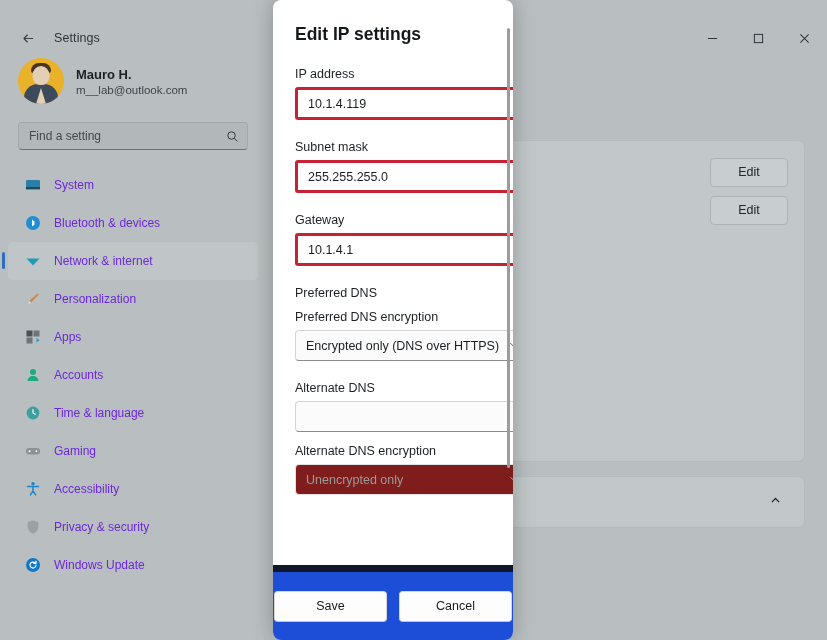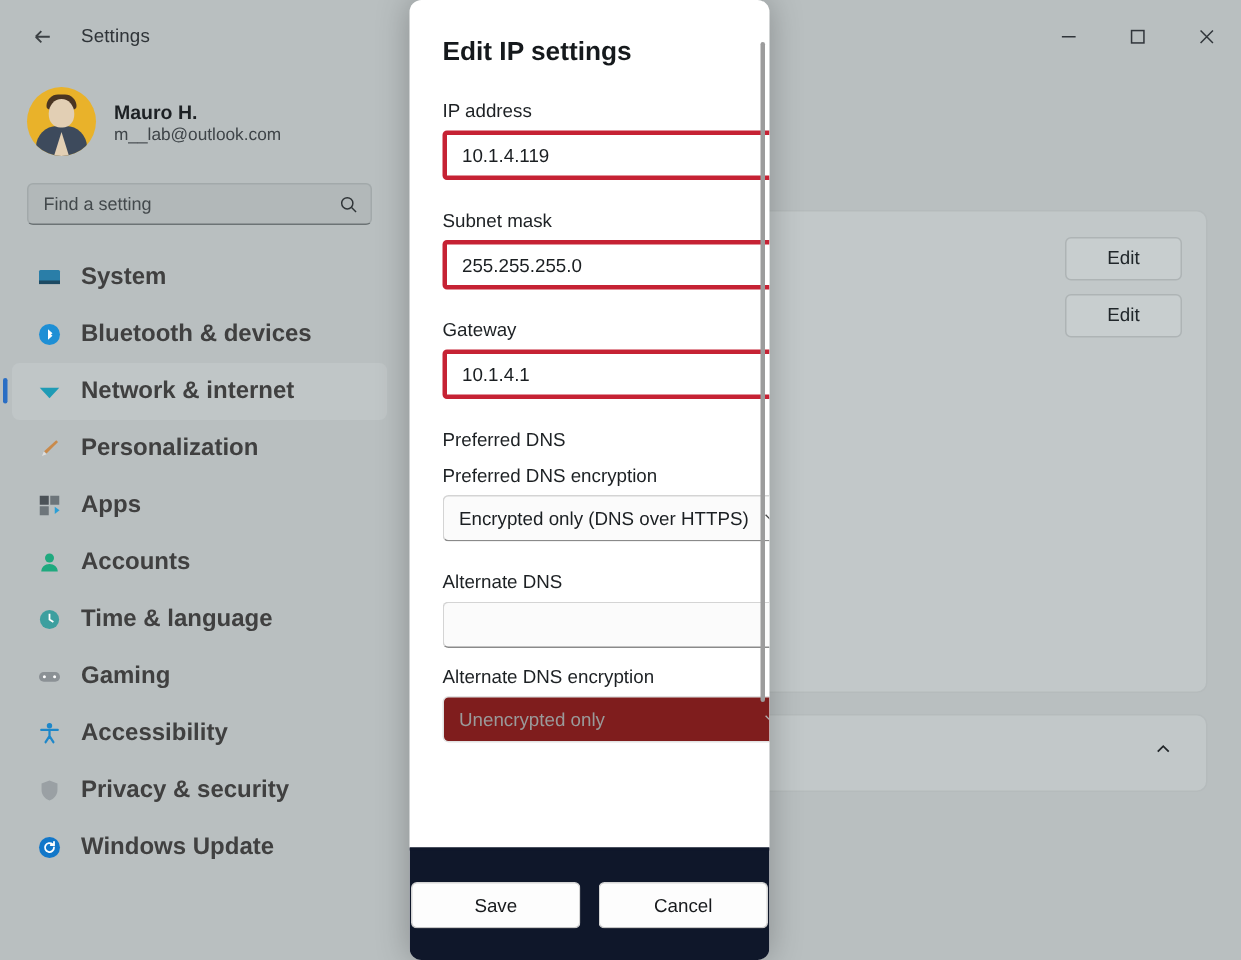--- a/index.html
+++ b/index.html
@@ -11,21 +11,21 @@
   }
 
   
   #window {
     position: absolute; inset: 0;
     background: #b9bfc0;
   }
 
   
   #titlebar {
-    position: absolute; top: 4px; left: 0; width: 827px; height: 40px;
+    position: absolute; top: 18px; left: 0; width: 827px; height: 40px;
     display: flex; align-items: center;
   }
   #back-btn {
     width: 36px; height: 28px; margin-left: 10px;
     display: flex; align-items: center; justify-content: center;
     color: #3c4144; font-size: 15px; border-radius: 4px;
   }
   #app-title {
     margin-left: 8px; font-size: 12.5px; color: #2f3438; letter-spacing: .1px;
   }
@@ -99,21 +99,21 @@
   }
   .nav-item.active { background: #c0c6c7; }
   .nav-item.active::before {
     content: ""; position: absolute; left: -6px; top: 10px;
     width: 3px; height: 17px; border-radius: 2px; background: #2a6ec4;
   }
   .nav-ico {
     width: 17px; height: 17px; flex: 0 0 auto;
     display: flex; align-items: center; justify-content: center;
   }
-  .nav-label { font-size: 16px; color: #404040; font-weight: bold; }
+  .nav-label { font-size: 12px; color: #6d28d9; }
 
   
   #content {
     position: absolute; top: 40px; left: 268px; width: 559px; height: 600px;
     padding: 16px 22px 0 28px;
   }
   #page-title {
     font-size: 24px; font-weight: 700; color: #1b1f22; margin: 6px 0 0 28px;
   }
   #net-link {
@@ -182,21 +182,21 @@
   .combo.disabled { color: #9a9a9a; background: #7f1d1d; border-color: #e2e2e2; }
   .chev { color: #4a4a4a; font-size: 10px; }
   .combo.disabled .chev { color: #b0b0b0; }
 
   #dlg-scrollbar {
     position: absolute; right: 3px; top: 28px; width: 3px; height: 440px;
     background: #9c9c9c; border-radius: 2px;
   }
 
   #dialog-footer {
-    height: 75px; background: #0f172a; border-top: 2px solid #0f172a;
+    height: 75px; background: #1d4ed8; border-top: 7px solid #0f172a;
     display: flex; align-items: center; justify-content: center; gap: 12px;
   }
   .dlg-btn {
     width: 113px; height: 31px; border-radius: 4px;
     background: #fdfdfd; border: 1px solid #d5d5d5;
     border-bottom-color: #c6c6c6;
     font-family: inherit; font-size: 12.5px; color: #17191c;
   }
 </style>
 </head>

